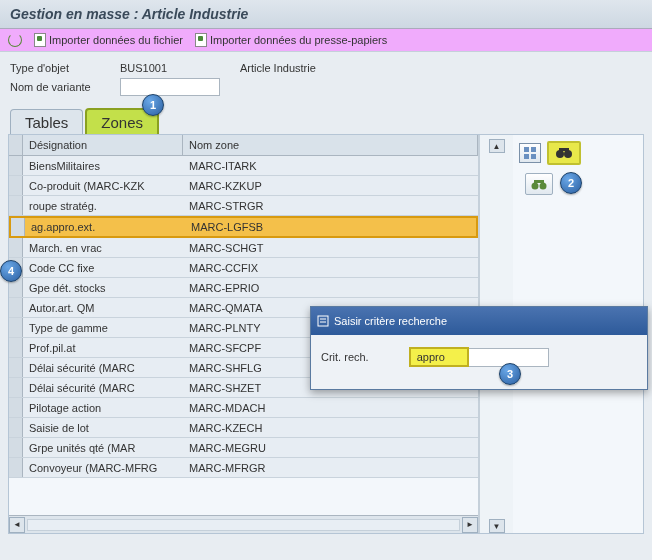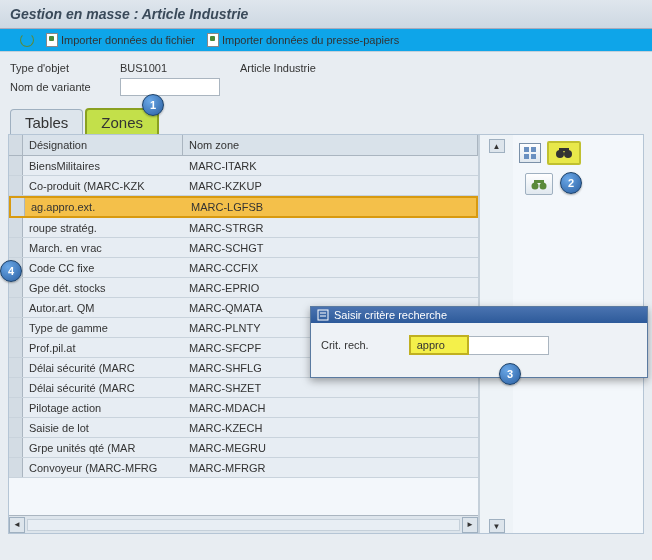--- a/index.html
+++ b/index.html
@@ -15,22 +15,22 @@
   .title-bar {
     background: linear-gradient(#dfe6ed, #cdd8e2);
     padding: 6px 10px;
     font-size: 14px;
     font-weight: bold;
     font-style: italic;
     color: #3a4a5a;
     border-bottom: 1px solid #aab;
   }
   .toolbar {
-    background: #0ea5e9;
-    padding: 4px 20px;
+    background: #f0abfc;
+    padding: 4px 8px;
     border-bottom: 1px solid #c5d0da;
     display: flex;
     align-items: center;
     gap: 12px;
     font-size: 11px;
   }
   .toolbar-item {
     display: flex;
     align-items: center;
     gap: 3px;
@@ -220,21 +220,21 @@
     left: 310px; top: 306px;
     width: 338px;
     background: #eef2f6;
     border: 1px solid #5a7aa0;
     box-shadow: 0 3px 8px rgba(0,0,0,.35);
     z-index: 40;
   }
   .dlg-title {
     background: linear-gradient(#4a73b0, #2d5a9a);
     color: #fff;
-    padding: 2px 6px;
+    padding: 8px 6px;
     font-size: 11px;
     display:flex; align-items:center; gap:5px;
   }
   .dlg-body {
     padding: 12px 10px 22px 10px;
     display:flex;
     align-items:center;
     gap: 40px;
   }
   .dlg-input {
@@ -301,29 +301,29 @@
         <div class="tr">
           <div class="td col-sel"></div>
           <div class="td col-desig">BiensMilitaires</div>
           <div class="td col-zone">MARC-ITARK</div>
         </div>
         <div class="tr">
           <div class="td col-sel"></div>
           <div class="td col-desig">Co-produit (MARC-KZK</div>
           <div class="td col-zone">MARC-KZKUP</div>
         </div>
+        <div class="tr">
+          <div class="td col-sel"></div>
+          <div class="td col-desig">roupe stratég.</div>
+          <div class="td col-zone">MARC-STRGR</div>
+        </div>
         <div class="tr highlight">
           <div class="td col-sel"></div>
           <div class="td col-desig">ag.appro.ext.</div>
           <div class="td col-zone">MARC-LGFSB</div>
-        </div>
-        <div class="tr">
-          <div class="td col-sel"></div>
-          <div class="td col-desig">roupe stratég.</div>
-          <div class="td col-zone">MARC-STRGR</div>
         </div>
         <div class="tr">
           <div class="td col-sel"></div>
           <div class="td col-desig">March. en vrac</div>
           <div class="td col-zone">MARC-SCHGT</div>
         </div>
         <div class="tr">
           <div class="td col-sel"></div>
           <div class="td col-desig">Code CC fixe</div>
           <div class="td col-zone">MARC-CCFIX</div>

